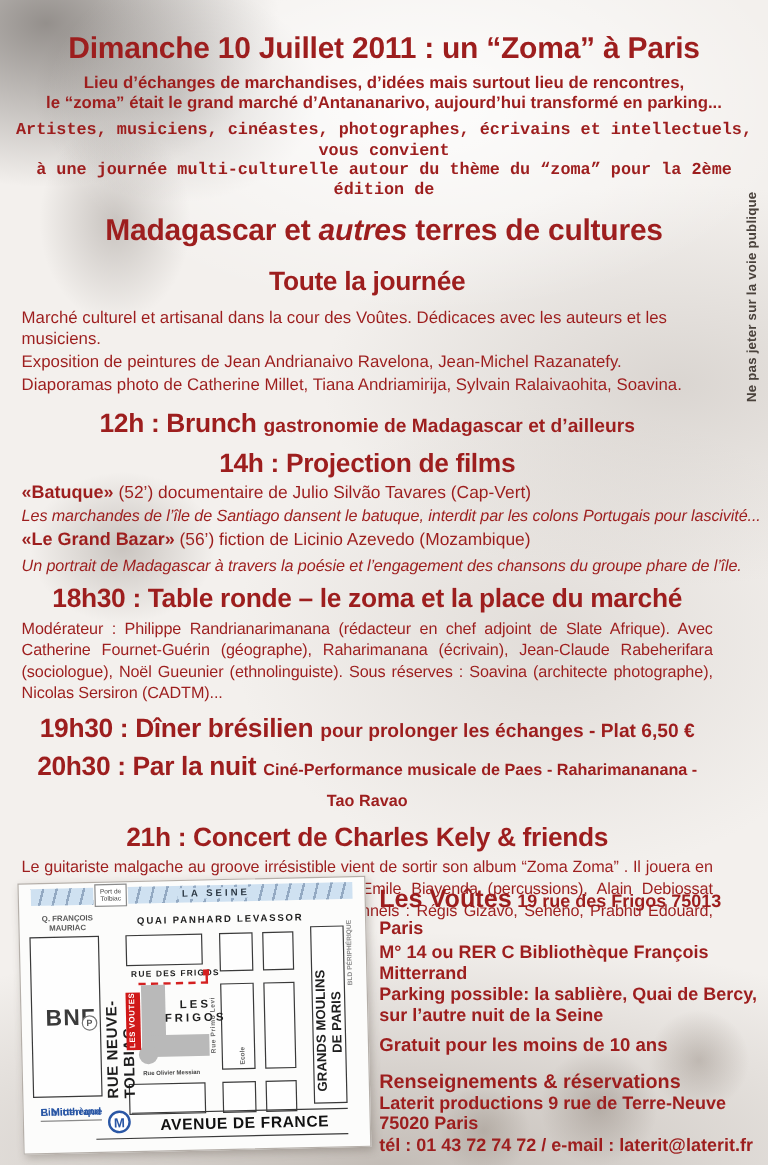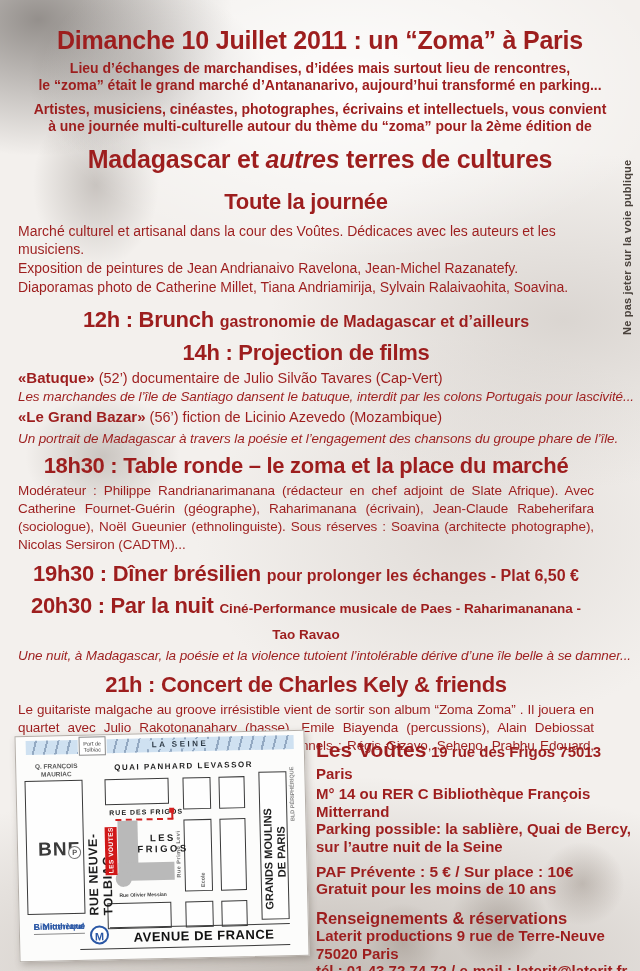--- a/index.html
+++ b/index.html
@@ -17,21 +17,21 @@
       radial-gradient(ellipse 380px 280px at 72% 55%, rgba(198,191,185,0.40), rgba(198,191,185,0) 70%),
       radial-gradient(ellipse 700px 250px at 50% 100%, rgba(148,138,129,0.50), rgba(148,138,129,0) 78%),
       radial-gradient(circle 70px at 78% 95%, rgba(120,108,98,0.40), rgba(120,108,98,0) 70%),
       radial-gradient(circle 60px at 91% 91%, rgba(130,118,108,0.38), rgba(130,118,108,0) 70%),
       radial-gradient(circle 55px at 63% 97%, rgba(135,124,112,0.38), rgba(135,124,112,0) 70%);
   }
   
   .hdr{padding-top:26px; text-align:center;}
   .title{font-size:25px; font-weight:bold; margin:0; letter-spacing:-0.2px;text-align:center;}
   .intro{font-size:14px; font-weight:bold; line-height:16.5px; margin-top:5px;}
-  .intro + .intro{margin-top:8px;}
+  .intro + .intro{margin-top:8px;font-family:Liberation Mono, monospace;}
   .main-title{font-size:25px; font-weight:bold; margin-top:11px; letter-spacing:-0.2px;}
   .main-title .it{font-style:italic;}
   
   .content{padding:0 14px 0 18px; width:608px; box-sizing:border-box;}
   h2{font-size:22px; font-weight:bold; margin:0; letter-spacing:-0.3px; color:#9d1e1e;text-align:center;}
   h2 .sub{font-size:16px; letter-spacing:0;}
   h2 .sub2{font-size:13.5px; letter-spacing:0;}
   .sec-allday h2{margin-top:15px;}
   .body-line{font-size:14px; line-height:18px; margin-top:1px;}
   .sec-allday .body-line:first-of-type{margin-top:7px;}
@@ -171,21 +171,20 @@
       <h2>18h30 : Table ronde – le zoma et la place du marché</h2>
       <p class="just">Modérateur : Philippe Randrianarimanana (rédacteur en chef adjoint de Slate Afrique). Avec Catherine Fournet-Guérin (géographe), Raharimanana (écrivain), Jean-Claude Rabeherifara (sociologue), Noël Gueunier (ethnolinguiste). Sous réserves : Soavina (architecte photographe), Nicolas Sersiron (CADTM)...</p>
     </section>
 
     <section class="sec-diner">
       <h2><span>19h30 : Dîner brésilien</span> <span class="sub">pour prolonger les échanges - Plat 6,50 €</span></h2>
     </section>
 
     <section class="sec-nuit">
       <h2><span>20h30 : Par la nuit</span> <span class="sub2">Ciné-Performance musicale de Paes - Raharimananana - Tao Ravao</span></h2>
-      <div class="film-desc tagline">Une nuit, à Madagascar, la poésie et la violence tutoient l’intolérable dérive d’une île belle à se damner...</div>
     </section>
 
     <section class="sec-concert">
       <h2>21h : Concert de Charles Kely &amp; friends</h2>
       <p class="just">Le guitariste malgache au groove irrésistible vient de sortir son album “Zoma Zoma” . Il jouera en quartet avec Julio Rakotonanahary (basse), Emile Biayenda (percussions), Alain Debiossat (saxophone et flûte). Avec des invités exceptionnels : Régis Gizavo, Seheno, Prabhu Edouard, Tao Ravao...</p>
     </section>
 
   </div>
 
   <div class="map-card">
@@ -237,21 +236,20 @@
     <div class="metro">M</div>
     <div class="ave">AVENUE DE FRANCE</div>
   </div>
 
   <aside class="venue-col">
     <div class="vline1"><span class="vname">Les Voûtes</span> <span class="vaddr">19 rue des Frigos 75013 Paris</span></div>
     <div class="vline">M° 14 ou RER C Bibliothèque François Mitterrand</div>
     <div class="vline">Parking possible: la sablière, Quai de Bercy,</div>
     <div class="vline">sur l’autre nuit de la Seine</div>
     <div class="paf">
-      <div>PAF Prévente : 5 € / Sur place : 10€</div>
       <div>Gratuit pour les moins de 10 ans</div>
     </div>
     <div class="contact">
       <div class="cheading">Renseignements &amp; réservations</div>
       <div class="vline">Laterit productions 9 rue de Terre-Neuve 75020 Paris</div>
       <div class="vline">tél : 01 43 72 74 72 / e-mail : laterit@laterit.fr</div>
     </div>
 
   </aside>
 

